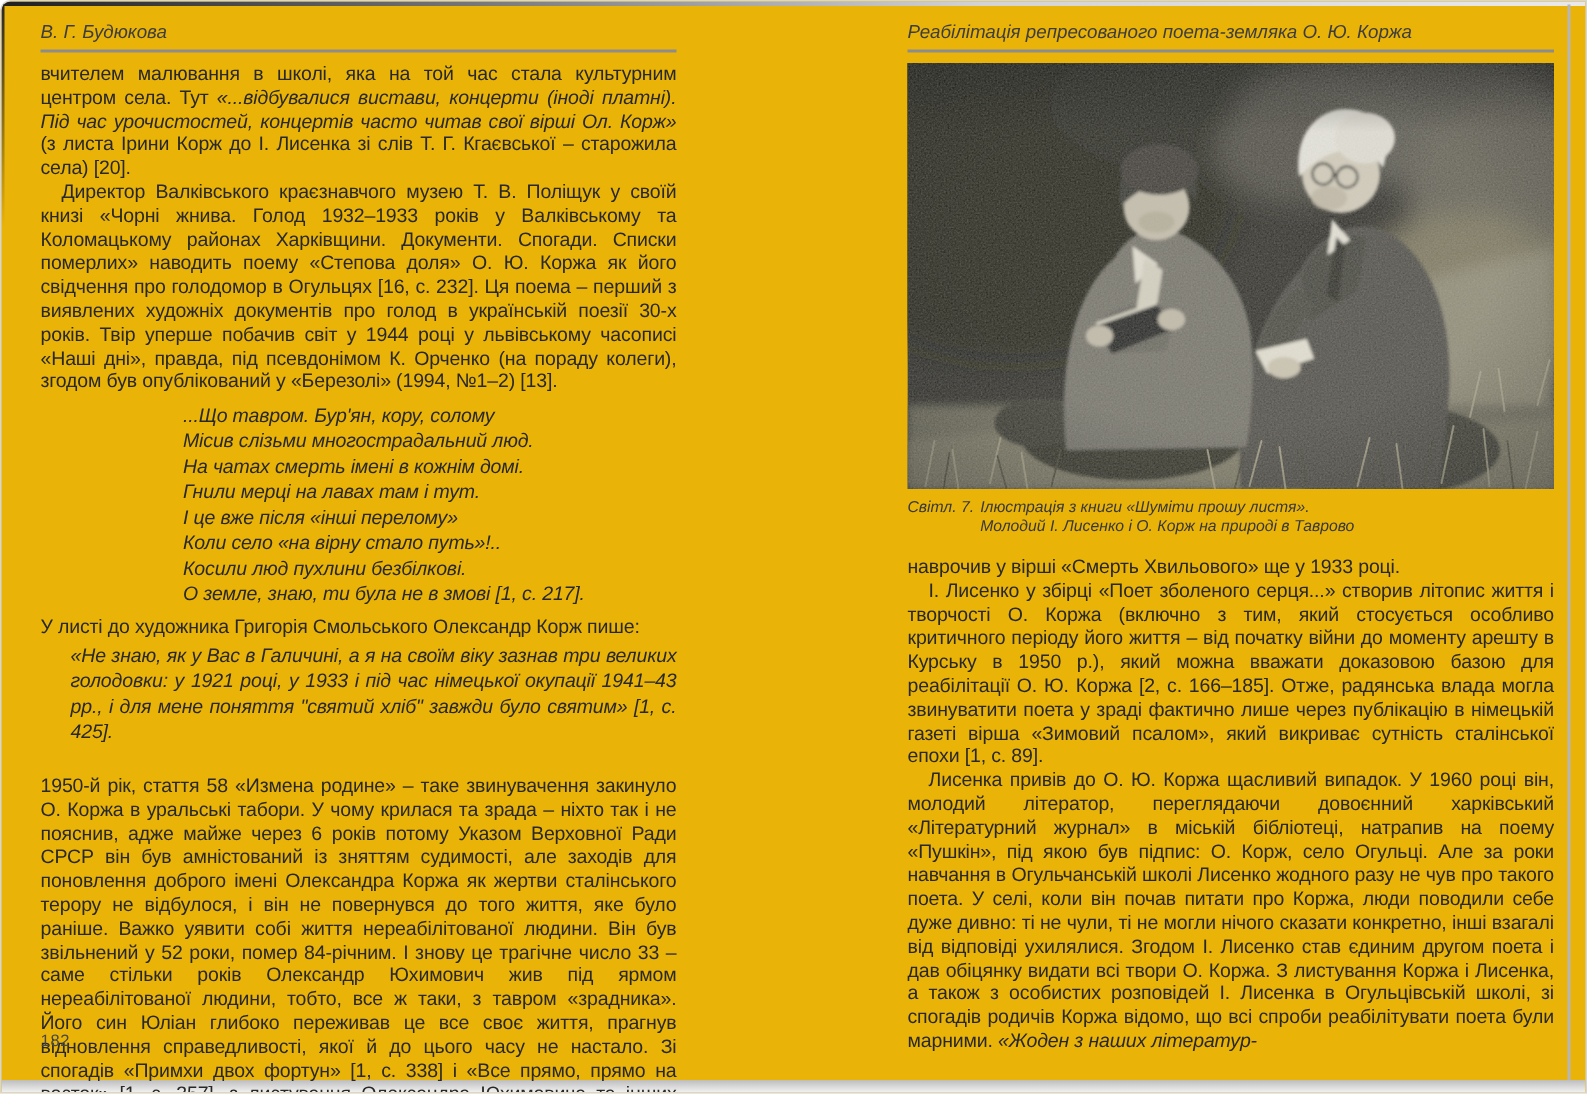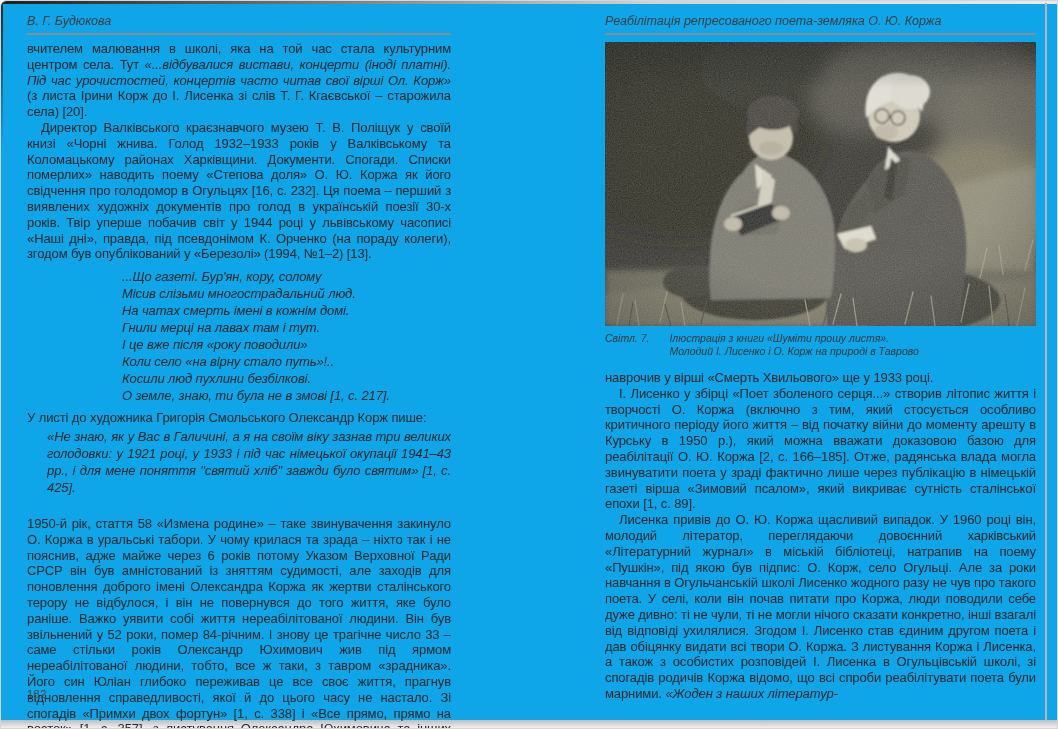--- a/index.html
+++ b/index.html
@@ -1,17 +1,17 @@
 <!DOCTYPE html>
 <html><head>
 <meta charset="utf-8">
 <style>
   html,body{margin:0;padding:0;background:#ffffff;}
   .scan{
-    position:relative;width:1058px;height:729px;background:#0ea5e9;overflow:hidden;
+    position:relative;width:1058px;height:729px;background:#eab308;overflow:hidden;
     font-family:"Liberation Sans",sans-serif;color:#2a2a2a;
     border:1px solid #d6d6d6;box-sizing:border-box;border-radius:7px 0 0 0;
   }
   .edge{position:absolute;pointer-events:none;}
   .edge-top{top:0;left:0;width:100%;height:3px;
     background:linear-gradient(to right,#1f1f1f 0,#8f8f8f 38%,#d3d3d3 62%,#e9e9e9 100%);border-radius:7px 0 0 0;}
   .edge-left{top:0;left:0;width:2px;height:150px;background:linear-gradient(#262626,rgba(230,230,230,0));}
   .edge-bottom{bottom:0;left:0;width:100%;height:8px;background:linear-gradient(#bdbdbd,#f0f0f0);}
   .edge-right-line{top:2px;left:1044px;width:2px;bottom:8px;background:#b6b6b6;}
 
@@ -29,21 +29,21 @@
   .para{margin:0;}
   .para.ind{text-indent:14px;}
   .it{font-style:italic;}
   .para.quote{font-style:italic;margin:2px 0 20px 20px;line-height:17px;}
   .poem{font-style:italic;line-height:17px;margin:6px 0 6px 95px;text-align:left;}
   .poem-line{white-space:nowrap;}
 
   .photo{margin-top:7px;width:431px;height:284px;}
   .photo svg{display:block;}
 
-  .caption{display:flex;gap:20px;margin-top:6px;font-size:10.5px;font-style:italic;
+  .caption{display:flex;gap:4px;margin-top:6px;font-size:10.5px;font-style:italic;
     color:#383838;line-height:13px;}
   .cap-label{white-space:nowrap;min-width:38px;}
   .col-right .bodytext{margin-top:12px;}
 
   .pagenum{position:absolute;top:687px;font-size:11px;color:#474747;letter-spacing:.5px;}
   .pn-left{left:26px;}
   .pn-right{left:604px;width:431px;text-align:right;}
 </style>
 </head>
 <body>
@@ -53,25 +53,25 @@
   <div class="edge edge-left"></div>
   <div class="edge edge-right-line"></div>
   <div class="edge edge-bottom"></div>
 
   <section class="col col-left">
     <div class="running-head rh-left">В. Г. Будюкова</div>
     <div class="bodytext">
         <p class="para"><span>вчителем малювання в школі, яка на той час стала культурним центром села. Тут </span><span class="it">«...відбувалися вистави, концерти (іноді платні). Під час урочистостей, концертів часто читав свої вірші Ол. Корж»</span><span> (з листа Ірини Корж до І. Лисенка зі слів Т. Г. Кгаєвської – старожила села) [20].</span></p>
         <p class="para ind"><span>Директор Валківського краєзнавчого музею Т. В. Поліщук у своїй книзі «Чорні жнива. Голод 1932–1933 років у Валківському та Коломацькому районах Харківщини. Документи. Спогади. Списки померлих» наводить поему «Степова доля» О. Ю. Коржа як його свідчення про голодомор в Огульцях [16, с. 232]. Ця поема – перший з виявлених художніх документів про голод в українській поезії 30-х років. Твір уперше побачив світ у 1944 році у львівському часописі «Наші дні», правда, під псевдонімом К. Орченко (на пораду колеги), згодом був опублікований у «Березолі» (1994, №1–2) [13].</span></p>
         <div class="poem">
-          <div class="poem-line">...Що газеті. Бур'ян, кору, солому</div>
+          <div class="poem-line">...Що тавром. Бур'ян, кору, солому</div>
           <div class="poem-line">Місив слізьми многострадальний люд.</div>
           <div class="poem-line">На чатах смерть імені в кожнім домі.</div>
           <div class="poem-line">Гнили мерці на лавах там і тут.</div>
-          <div class="poem-line">І це вже після «року поводили»</div>
+          <div class="poem-line">І це вже після «інші перелому»</div>
           <div class="poem-line">Коли село «на вірну стало путь»!..</div>
           <div class="poem-line">Косили люд пухлини безбілкові.</div>
           <div class="poem-line">О земле, знаю, ти була не в змові [1, с. 217].</div>
         </div>
         <p class="para"><span>У листі до художника Григорія Смольського Олександр Корж пише:</span></p>
         <p class="para quote"><span class="it">«Не знаю, як у Вас в Галичині, а я на своїм віку зазнав три великих голодовки: у 1921 році, у 1933 і під час німецької окупації 1941–43 рр., і для мене поняття "святий хліб" завжди було святим» [1, с. 425].</span></p>
         <p class="para"><span>1950-й рік, стаття 58 «Измена родине» – таке звинувачення закинуло О. Коржа в уральські табори. У чому крилася та зрада – ніхто так і не пояснив, адже майже через 6 років потому Указом Верховної Ради СРСР він був амністований із зняттям судимості, але заходів для поновлення доброго імені Олександра Коржа як жертви сталінського терору не відбулося, і він не повернувся до того життя, яке було раніше. Важко уявити собі життя нереабілітованої людини. Він був звільнений у 52 роки, помер 84-річним. І знову це трагічне число 33 – саме стільки років Олександр Юхимович жив під ярмом нереабілітованої людини, тобто, все ж таки, з тавром «зрадника». Його син Юліан глибоко переживав це все своє життя, прагнув відновлення справедливості, якої й до цього часу не настало. Зі спогадів «Примхи двох фортун» [1, с. 338] і «Все прямо, прямо на восток» [1, с. 357], з листування Олександра Юхимовича та інших матеріалів відомо, що доля дала-таки випити йому всю ту гіркоту життя, яку він собі</span></p>
       </div>
   </section>
 

